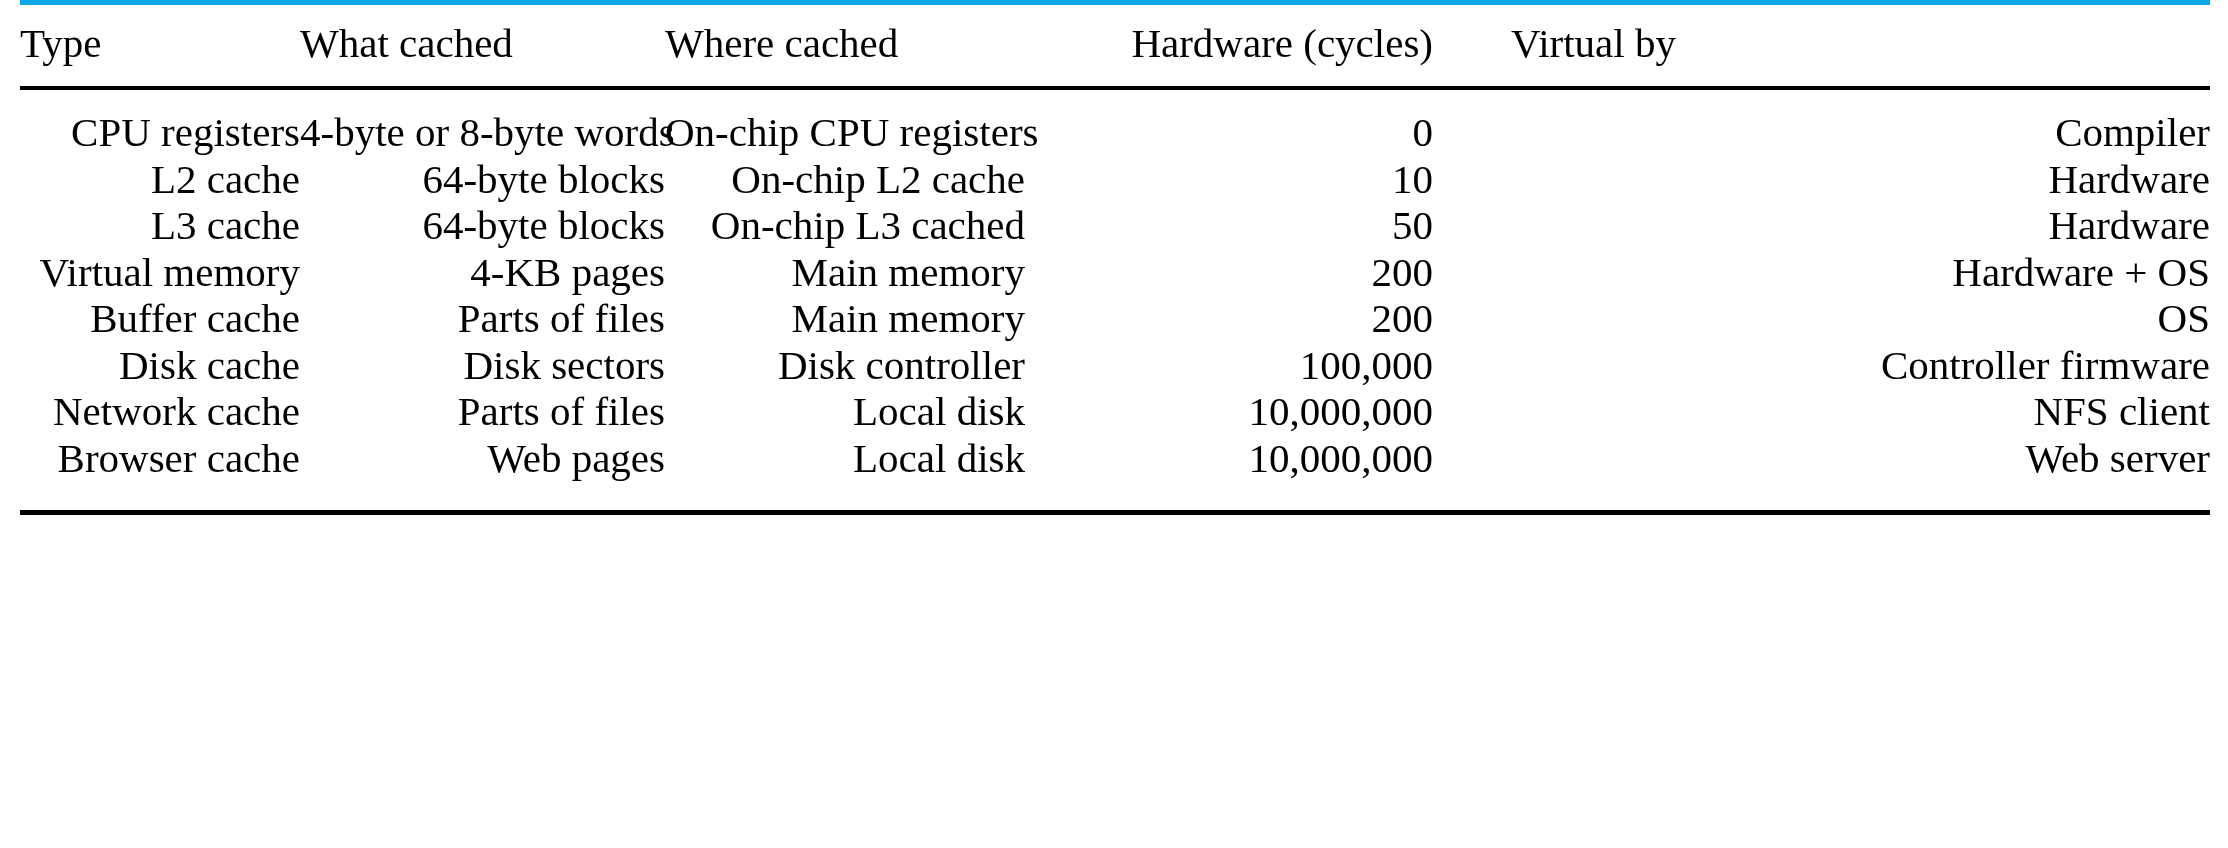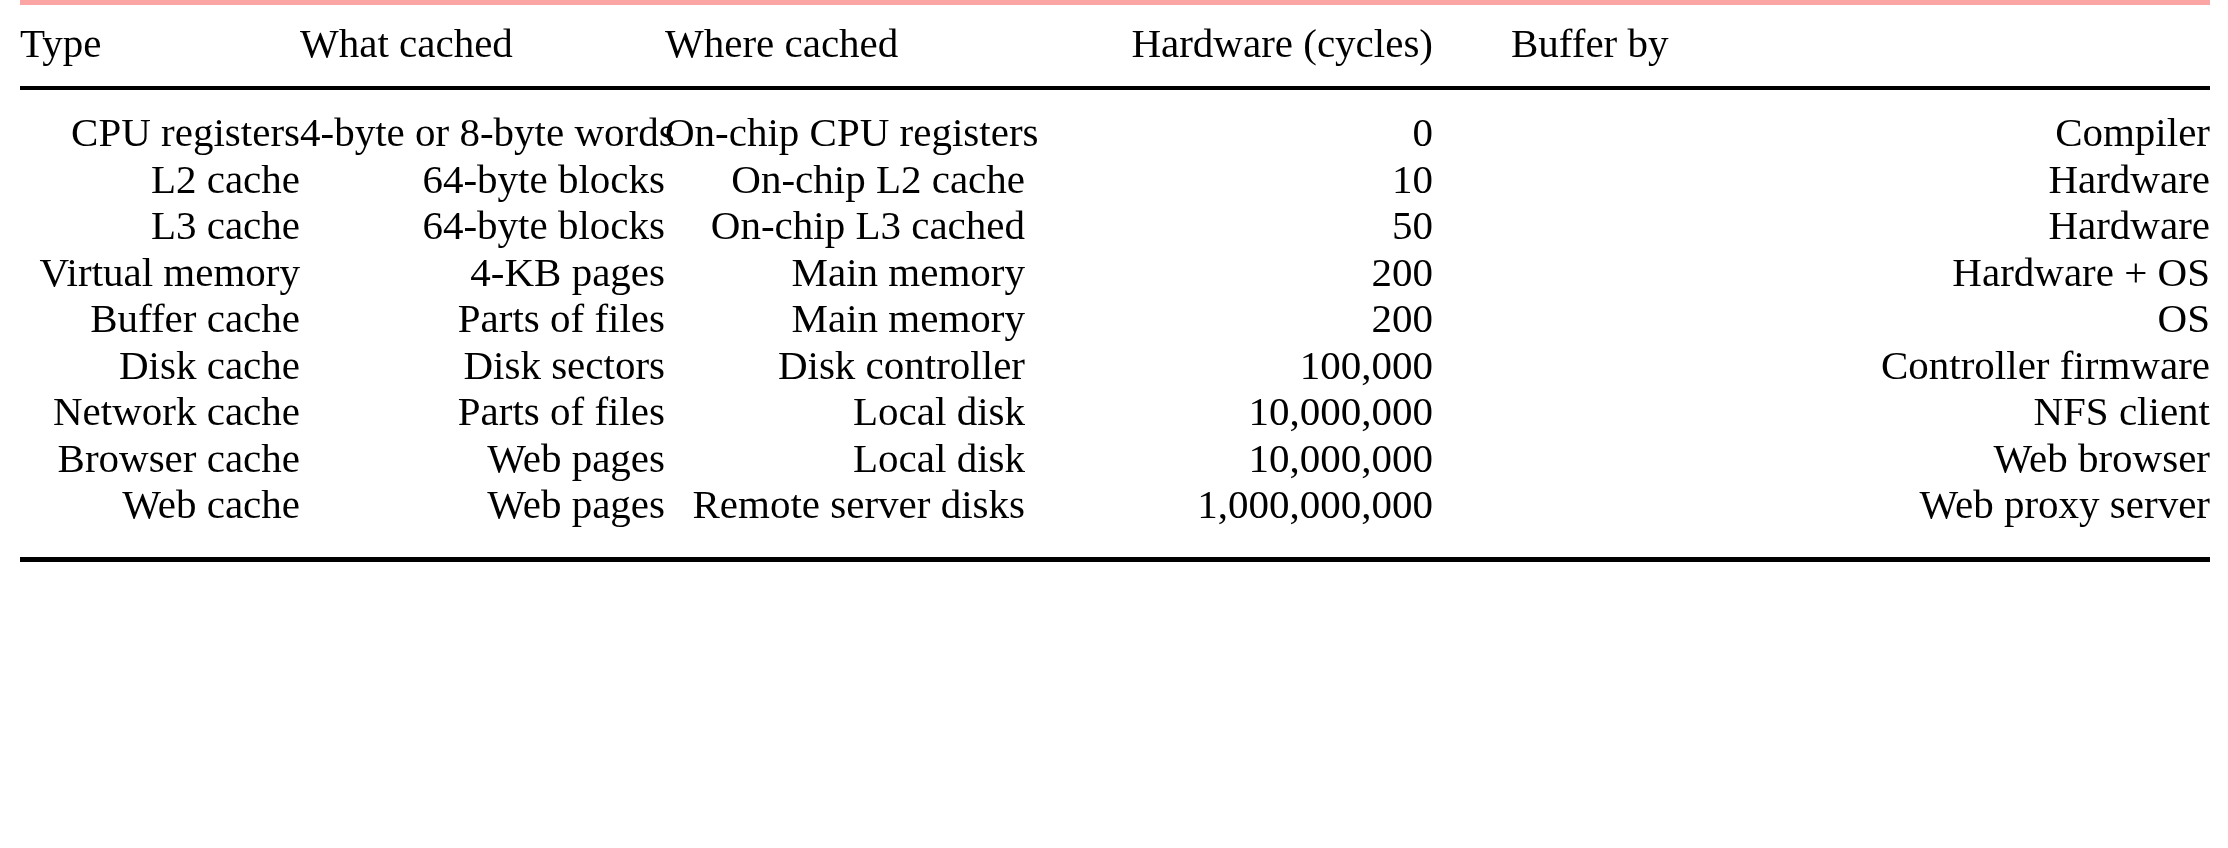--- a/index.html
+++ b/index.html
@@ -43,21 +43,21 @@
   }
   thead tr.header-row th.num {
     text-align: right;
     padding-right: 12px;
   }
   thead tr.header-row th.managed {
     padding-left: 66px;
   }
   
   table.cache-table thead {
-    border-top: 5px solid #fca5a5;
+    border-top: 5px solid #0ea5e9;
   }
   
   table.cache-table thead tr.header-row th {
     border-bottom: 4px solid #000000;
   }
   tbody tr.data-row td {
     padding: 0;
     height: 46.5px;
     vertical-align: baseline;
     white-space: nowrap;
@@ -92,21 +92,21 @@
       <col class="c-where">
       <col class="c-latency">
       <col class="c-managed">
     </colgroup>
     <thead>
       <tr class="header-row">
         <th>Type</th>
         <th>What cached</th>
         <th>Where cached</th>
         <th class="num">Hardware (cycles)</th>
-        <th class="managed">Buffer by</th>
+        <th class="managed">Virtual by</th>
       </tr>
     </thead>
     <tbody id="table-body">
         <tr class="data-row">
           <td>CPU registers</td>
           <td>4-byte or 8-byte words</td>
           <td>On-chip CPU registers</td>
           <td class="num">0</td>
           <td class="managed">Compiler</td>
         </tr>
@@ -150,24 +150,17 @@
           <td>Parts of files</td>
           <td>Local disk</td>
           <td class="num">10,000,000</td>
           <td class="managed">NFS client</td>
         </tr>
         <tr class="data-row">
           <td>Browser cache</td>
           <td>Web pages</td>
           <td>Local disk</td>
           <td class="num">10,000,000</td>
-          <td class="managed">Web browser</td>
-        </tr>
-        <tr class="data-row">
-          <td>Web cache</td>
-          <td>Web pages</td>
-          <td>Remote server disks</td>
-          <td class="num">1,000,000,000</td>
-          <td class="managed">Web proxy server</td>
+          <td class="managed">Web server</td>
         </tr>
       </tbody>
   </table>
 </div>
 
 </body></html>

